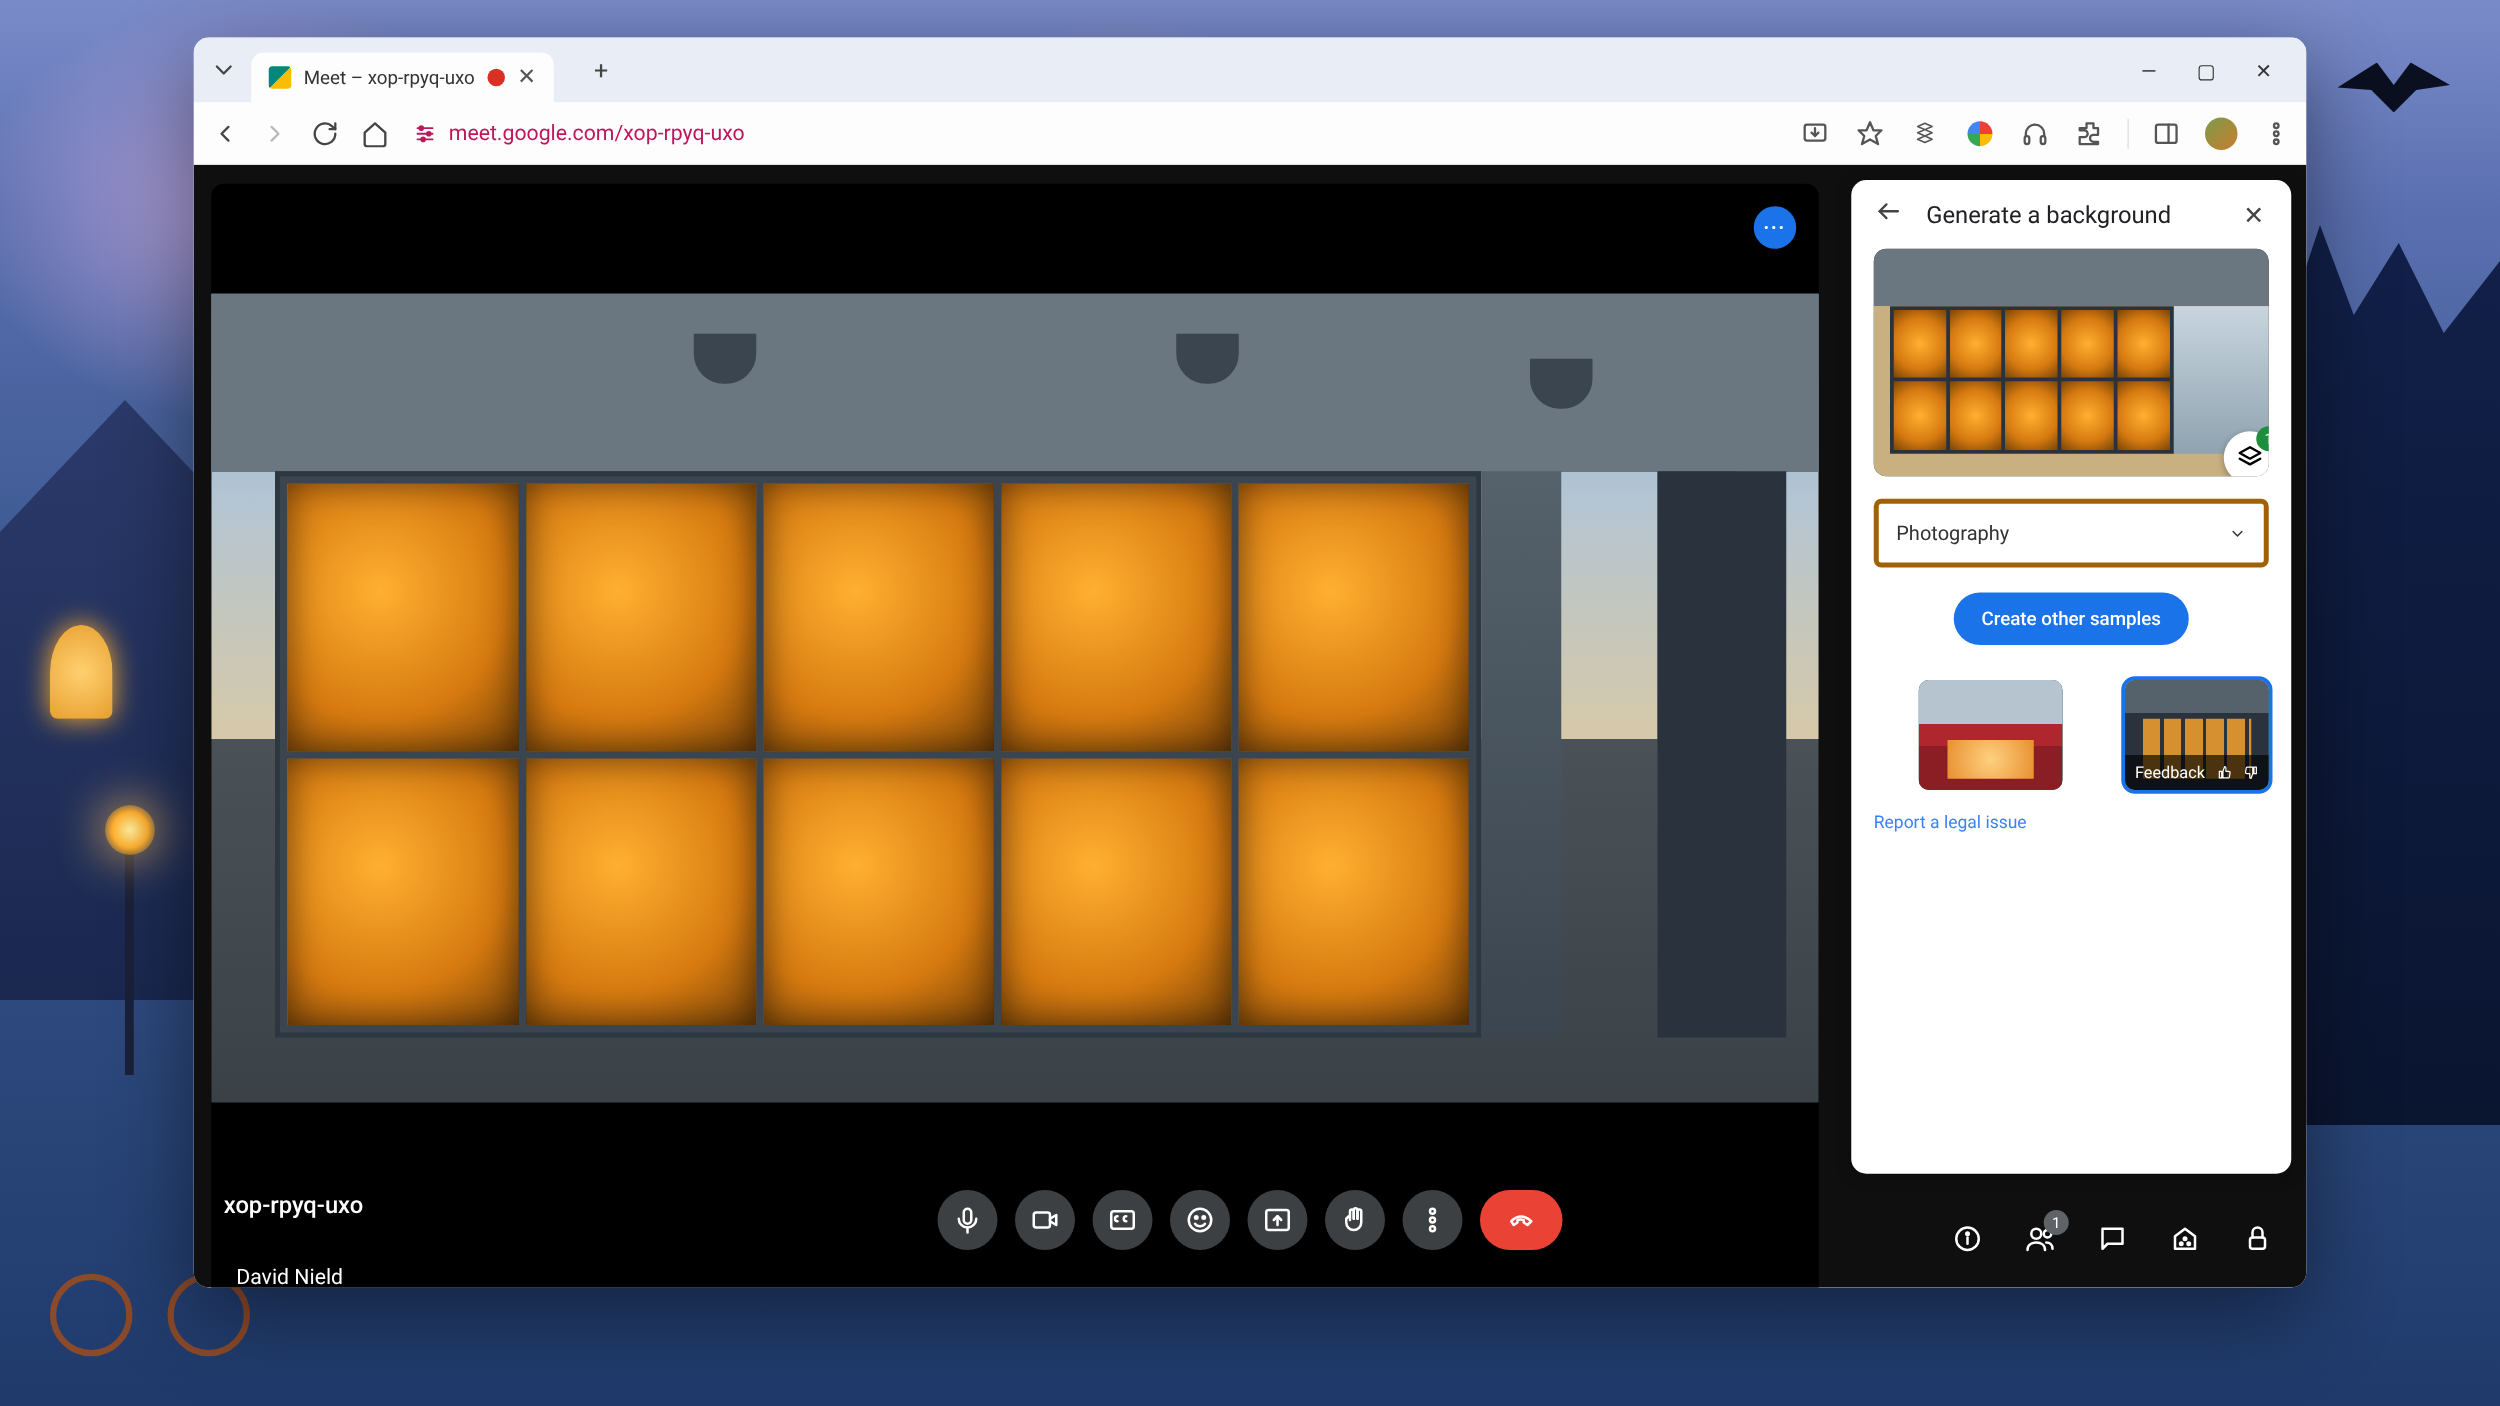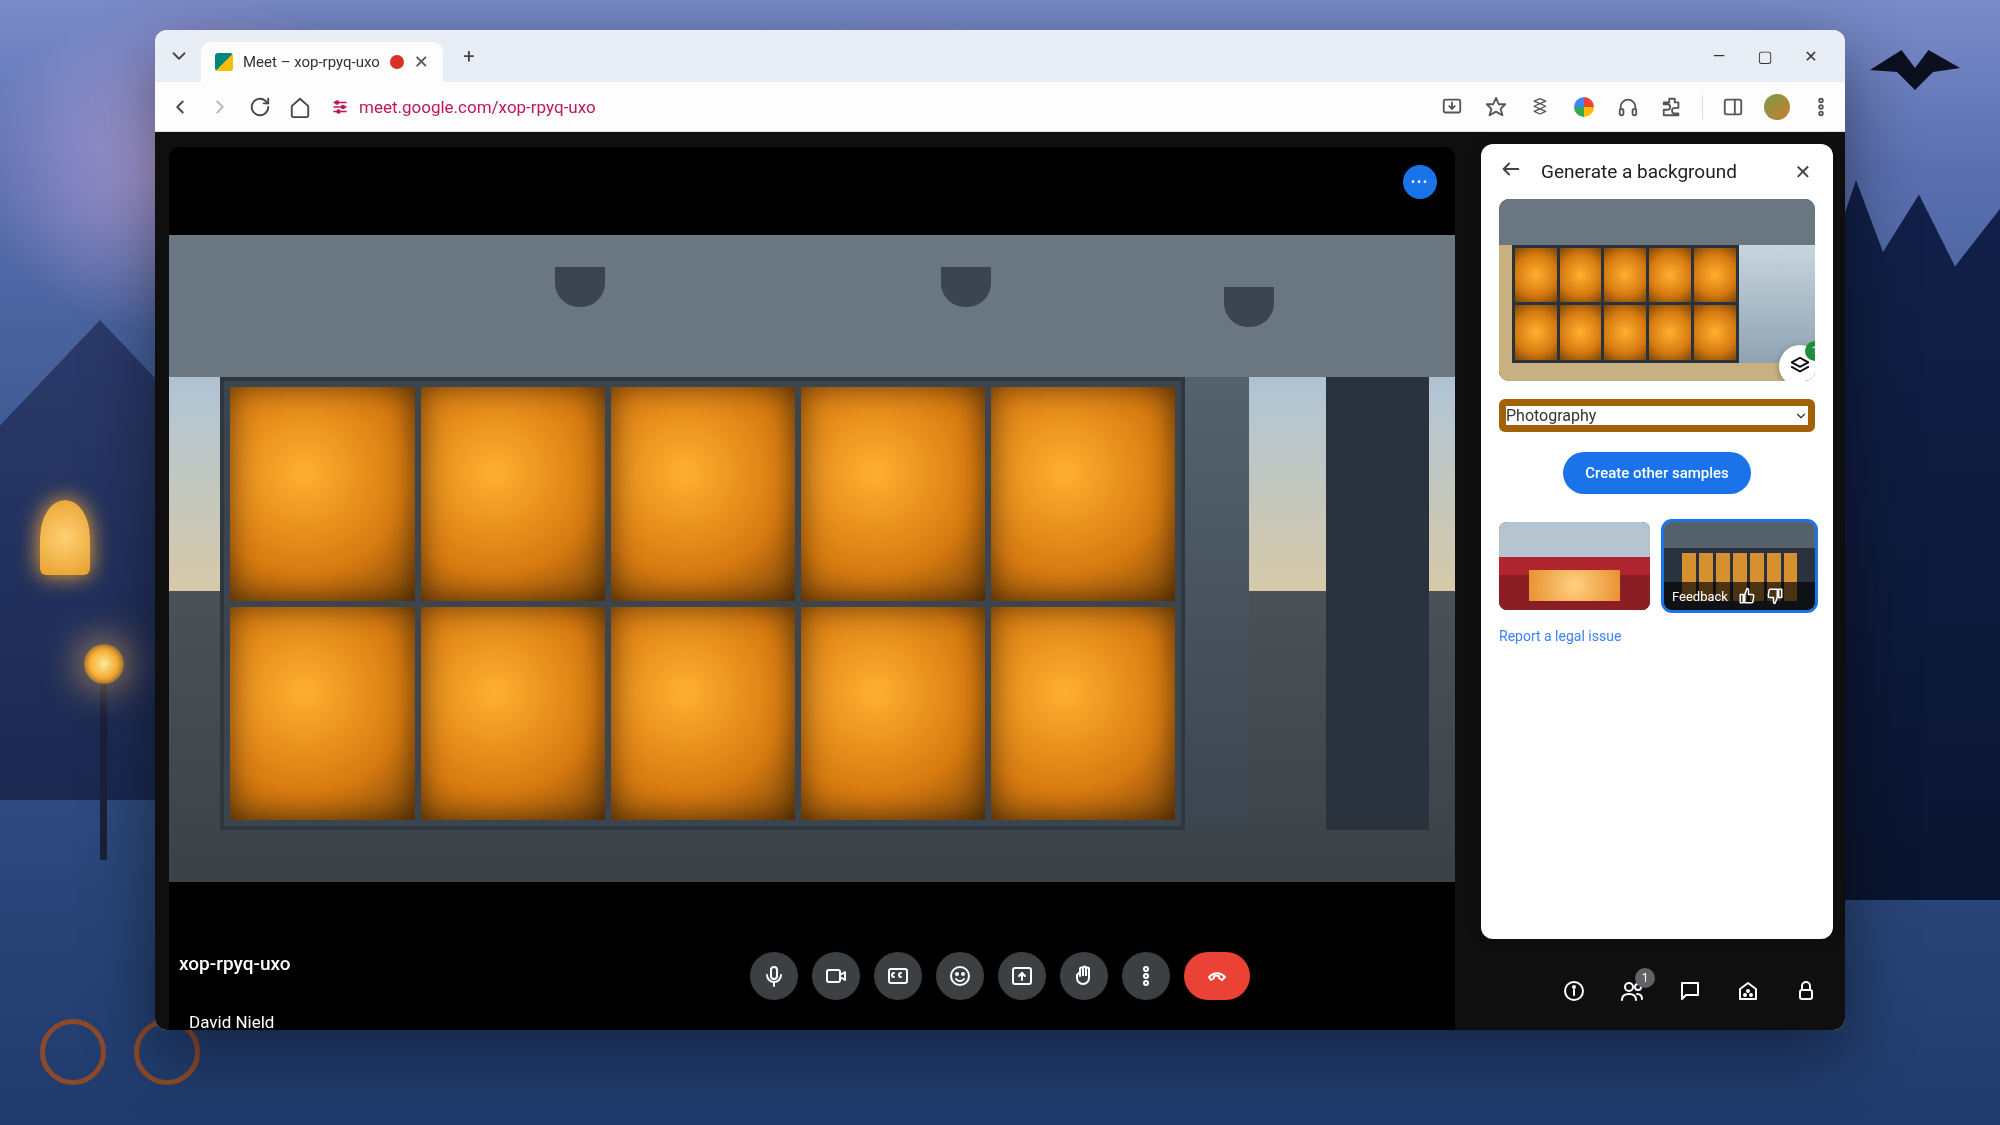--- a/index.html
+++ b/index.html
@@ -21,21 +21,21 @@
 .desktop-bg .bike::before { content:''; position:absolute; left:0; bottom:0; width:56px; height:56px; border:5px solid #8b4a2a; border-radius:50%; }
 .desktop-bg .bike::after { content:''; position:absolute; right:0; bottom:0; width:56px; height:56px; border:5px solid #8b4a2a; border-radius:50%; }
 .desktop-bg .bird { position:absolute; right:40px; top:50px; width:90px; height:40px; background:#0a1020; clip-path:polygon(0 50%,35% 0,50% 45%,65% 0,100% 45%,70% 55%,50% 100%,30% 55%); }
 
 
 .browser { position: absolute; left: 155px; top: 30px; width: 1690px; height: 1000px; background: #fff; border-radius: 12px; box-shadow: 0 20px 70px rgba(0,0,0,.45); display: flex; flex-direction: column; overflow: hidden; }
 
 
 .titlebar { height: 52px; background: #e9edf5; display: flex; align-items: center; padding: 0 8px; }
 .tab-dropdown { width: 32px; height: 32px; display:flex; align-items:center; justify-content:center; color:#444; border-radius:6px; }
-.tab { display:flex; align-items:center; gap:10px; background:#fdfdfd; height:40px; padding:0 14px; border-radius:10px 10px 0 0; margin:12px 0 0 6px; font-size:15px; color:#333; min-width:210px;text-align:right; }
+.tab { display:flex; align-items:center; gap:10px; background:#fdfdfd; height:40px; padding:0 14px; border-radius:10px 10px 0 0; margin:12px 12px 0 6px; font-size:15px; color:#333; min-width:210px;text-align:right; }
 .tab .favicon { width:18px; height:18px; background:linear-gradient(135deg,#00897b 0 50%,#fbbc04 50% 100%); border-radius:3px; }
 .tab .rec { width:14px; height:14px; border-radius:50%; background:#d93025; }
 .tab .tab-close { color:#555; font-size:18px; line-height:1; }
 .new-tab { width:32px; height:32px; display:flex; align-items:center; justify-content:center; color:#444; margin-left:10px; font-size:20px; }
 .window-controls { margin-left:auto; display:flex; gap:26px; padding-right:16px; color:#333; }
 .window-controls span { width:20px; text-align:center; font-size:16px; }
 
 
 .addrbar { height: 50px; background:#fdfdfd; display:flex; align-items:center; padding:0 10px; gap:10px; border-bottom:1px solid #e3e3e3; }
 .addrbar .navbtn { width:30px; height:30px; display:flex; align-items:center; justify-content:center; color:#444; border-radius:50%; }
@@ -90,27 +90,27 @@
 
 .preview { position:relative; width:100%; height:182px; border-radius:10px; overflow:hidden; background:#333; margin-bottom:18px; }
 .preview-img { position:absolute; inset:0; background:linear-gradient(180deg,#6a7680 0 25%,#c8b080 25% 100%); }
 .preview-img .pframe { position:absolute; left:4%; top:25%; width:72%; height:65%; background:#2a333d; display:grid; grid-template-columns:repeat(5,1fr); grid-template-rows:1fr 1fr; gap:3px; padding:3px; }
 .preview-img .pframe div { background:radial-gradient(circle,#ffb030,#d67a10 60%,#7a4508); }
 .preview-img .psky{position:absolute;left:76%;top:25%;width:24%;height:65%;background:linear-gradient(180deg,#c8d5df,#8fa3b0);}
 .layers-chip { position:absolute; right:-6px; bottom:-6px; width:42px; height:42px; background:#fff; border-radius:50%; display:flex; align-items:center; justify-content:center; box-shadow:0 2px 6px rgba(0,0,0,.3); }
 .layers-badge { position:absolute; right:-4px; top:-4px; width:20px; height:20px; background:#1e8e3e; color:#fff; border-radius:50%; font-size:12px; display:flex; align-items:center; justify-content:center; }
 
 .prompt-field { display:flex; align-items:center; gap:10px; border:1px solid #dadce0; border-radius:6px; padding:12px 14px; font-size:16px; color:#333; margin-bottom:14px; }
-.style-select { display:flex; align-items:center; justify-content:space-between; border:7px solid #a16207; border-radius:6px; font-size:16px; color:#333; margin-bottom:20px; }
+.style-select { display:flex; align-items:center; justify-content:space-between; border:4px solid #a16207; border-radius:6px; padding:14px; font-size:16px; color:#333; margin-bottom:20px; }
 .create-btn { align-self:center; background:#1a73e8; color:#fff; border:none; border-radius:22px; padding:12px 22px; font-size:15px; font-weight:500; margin-bottom:12px; }
 .hint { text-align:center; font-size:13px; color:#5f6368; line-height:1.5; }
 .hint a { color:#1a73e8; text-decoration:none; }
 
 .samples { display:flex; gap:14px; margin-top:16px; }
-.sample { position:relative; flex:1; height:88px; border-radius:8px; overflow:hidden; background:#0c4a6e; }
+.sample { position:relative; flex:1; height:88px; border-radius:8px; overflow:hidden; background:#0c4a6e;margin-left:36px; }
 .sample.s1 .simg{position:absolute;inset:0;background:linear-gradient(180deg,#b6c4d0 0 40%,#b0262e 40% 60%,#8a1e24 60% 100%);} 
 .sample.s1 .simg::after{content:'';position:absolute;left:20%;top:55%;width:60%;height:35%;background:radial-gradient(circle,#ffd080,#e89030);}
 .sample.s2 { outline:3px solid #1a73e8; }
 .sample.s2 .simg{position:absolute;inset:0;background:linear-gradient(180deg,#55616b 0 30%,#2a333d 30% 100%);} 
 .sample.s2 .simg::after{content:'';position:absolute;left:12%;top:35%;width:76%;height:55%;background:repeating-linear-gradient(90deg,#d69030 0 14px,#2a333d 14px 17px);}
 .feedback-bar { position:absolute; left:0; right:0; bottom:0; background:rgba(0,0,0,.65); color:#fff; font-size:13px; padding:5px 8px; display:flex; align-items:center; gap:10px; }
 .report-link { color:#3b82f6; font-size:14px; margin-top:18px; text-decoration:none; }
 
 svg { width:22px; height:22px; fill:none; stroke:currentColor; stroke-width:2; stroke-linecap:round; stroke-linejoin:round; }
 .cbtn svg, .right-controls svg { width:24px; height:24px; }

